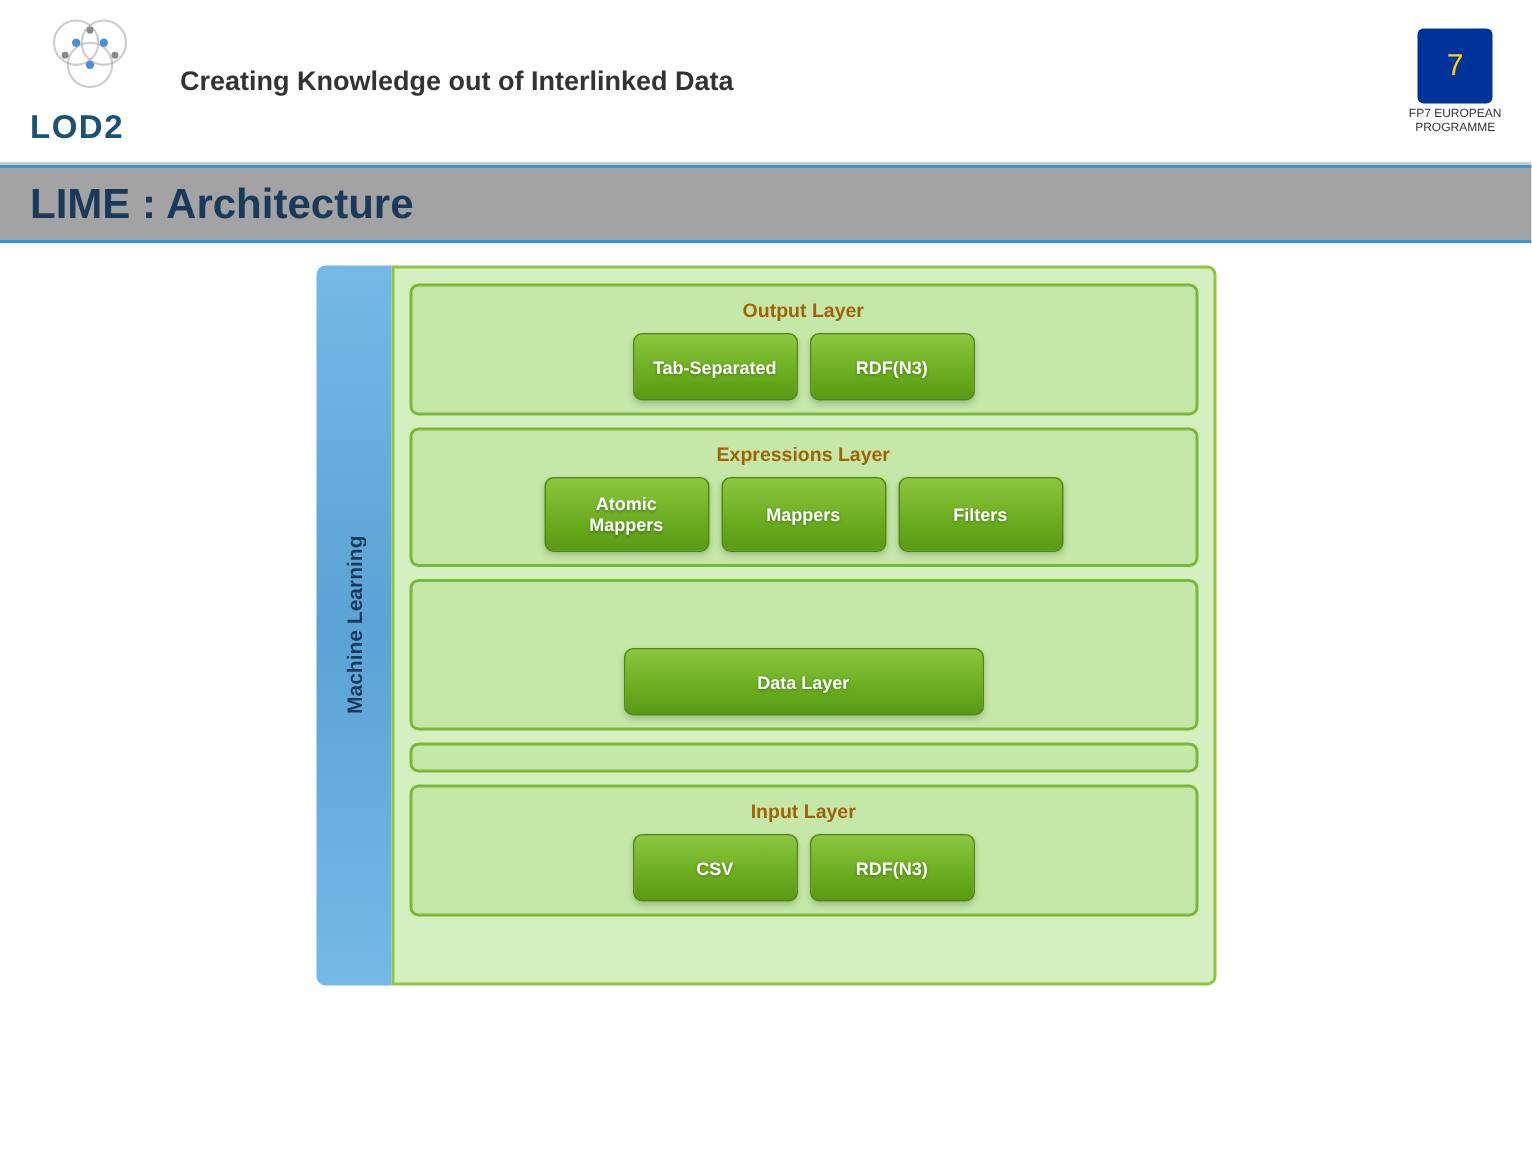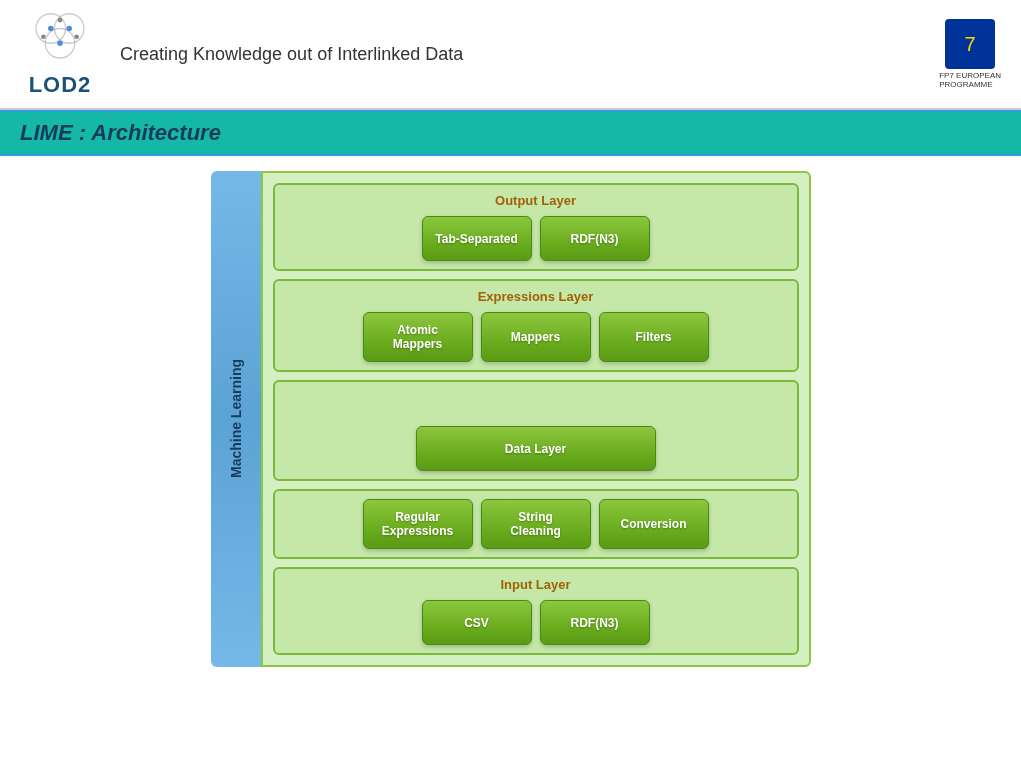--- a/index.html
+++ b/index.html
@@ -15,52 +15,51 @@
     .header {
       display: flex;
       align-items: center;
       padding: 10px 20px;
       background: #fff;
       border-bottom: 2px solid #ccc;
     }
     .logo-area {
       display: flex;
       flex-direction: column;
-      align-items: center;
+      align-items: flex-start;
       margin-right: 20px;
     }
     .logo-text {
       font-size: 22px;
       font-weight: bold;
       color: #1a5276;
       letter-spacing: 1px;
       margin-top: 2px;
     }
     .header-title {
       font-size: 18px;
       color: #333;
-      font-weight: normal;
+      font-weight: bold;
     }
     .eu-logo {
       margin-left: auto;
       display: flex;
       flex-direction: column;
       align-items: center;
     }
 
     
     .title-bar {
-      background: #14b8a6;
+      background: #a3a3a3;
       border-top: 2px solid #3498db;
       border-bottom: 2px solid #3498db;
       padding: 8px 20px;
-      font-size: 22px;
+      font-size: 28px;
       font-weight: bold;
       color: #1a3a5c;
-      font-style: italic;
     }
 
     
     .main-content {
       display: flex;
       justify-content: center;
       padding: 15px 20px;
       background: #fff;
     }
 
@@ -165,20 +164,21 @@
       border-radius: 4px;
       position: relative;
     }
     .eu-emblem-text {
       color: #FFD700;
       font-size: 20px;
     }
     .eu-label {
       font-size: 8px;
       color: #333;
+      text-align: center;
       margin-top: 2px;
       max-width: 80px;
     }
   </style>
 </head>
 <body>
 
 <div class="header">
   <div class="logo-area">
     <svg class="logo-svg" viewBox="0 0 80 65">
@@ -236,27 +236,20 @@
         </div>
       </div>
 
       <div class="layer-section">
         <div class="layer-buttons">
           <div class="layer-btn wide">Data Layer</div>
         </div>
       </div>
 
       <div class="layer-section">
-        <div class="layer-buttons">
-          <div class="layer-btn" style="white-space:pre-line;">Regular
-Expressions</div>
-          <div class="layer-btn" style="white-space:pre-line;">String
-Cleaning</div>
-          <div class="layer-btn">Conversion</div>
-        </div>
       </div>
 
       <div class="layer-section">
         <div class="layer-title">Input Layer</div>
         <div class="layer-buttons">
           <div class="layer-btn">CSV</div>
           <div class="layer-btn">RDF(N3)</div>
         </div>
       </div>
 

